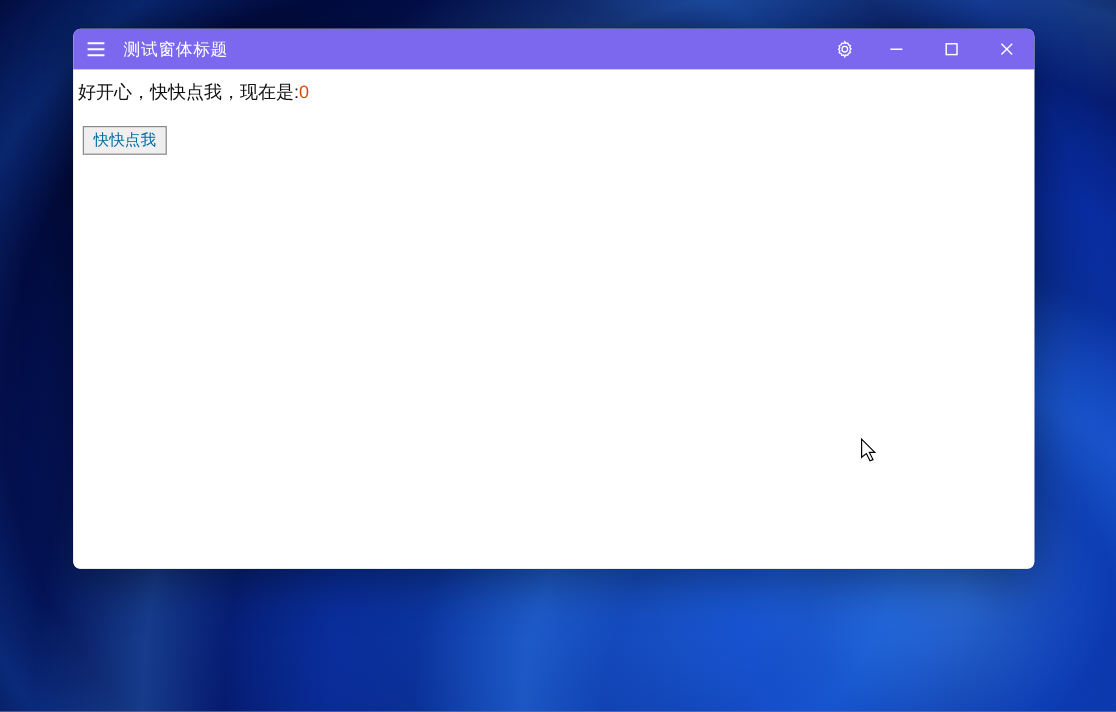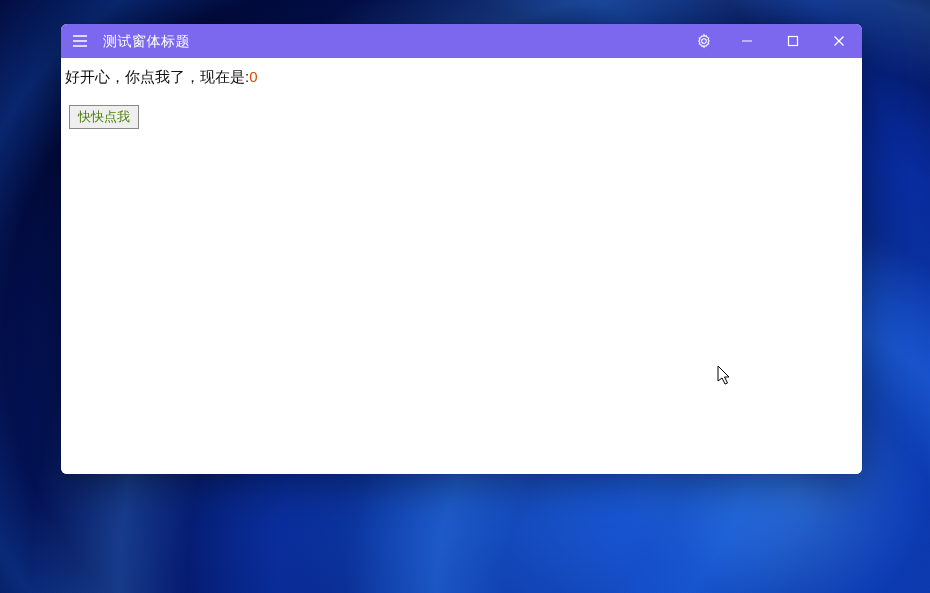--- a/index.html
+++ b/index.html
@@ -129,21 +129,21 @@
       color: #d84a00;
     }
     .click-button {
       margin: 12px 0 0 8px;
       padding: 2px 8px;
       font-size: 13px;
       font-family: inherit;
       background: #efefef;
       border: 1px solid #888;
       cursor: pointer;
-      color: #4d7c0f;
+      color: #0369a1;
     }
     .cursor {
       position: absolute;
       left: 717px;
       top: 365px;
       pointer-events: none;
     }
   </style>
 </head>
 <body>
@@ -186,21 +186,21 @@
         <svg viewBox="0 0 12 12">
           <line x1="1.5" y1="1.5" x2="10.5" y2="10.5" stroke="#fff" stroke-width="1.2"></line>
           <line x1="10.5" y1="1.5" x2="1.5" y2="10.5" stroke="#fff" stroke-width="1.2"></line>
         </svg>
       </div>
     </div>
   </div>
 
   <div class="content">
     <div class="message-row">
-      <span>好开心，你点我了，现在是:</span><span class="message-count">0</span>
+      <span>好开心，快快点我，现在是:</span><span class="message-count">0</span>
     </div>
     <button class="click-button">快快点我</button>
   </div>
 </div>
 
 <svg class="cursor" width="16" height="22" viewBox="0 0 16 22">
   <path d="M1 1 L1 16 L5 13 L8 19 L10.5 18 L7.5 12 L12 12 Z" fill="#fff" stroke="#000" stroke-width="1"></path>
 </svg>
 
 </body></html>

